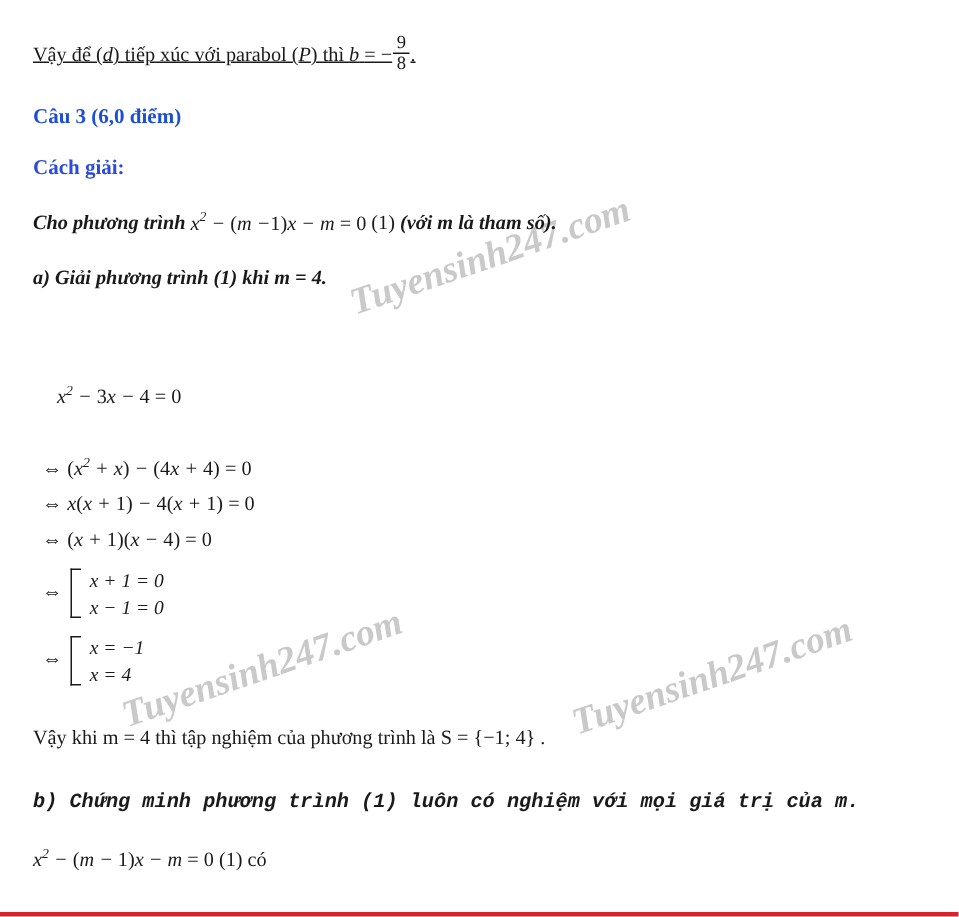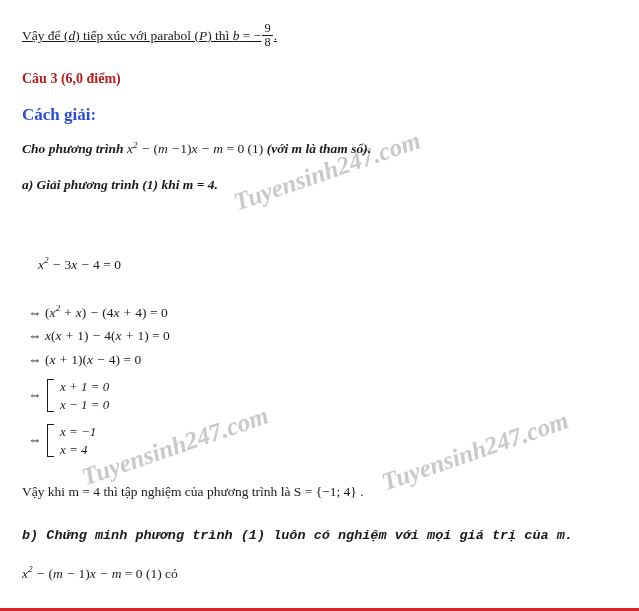--- a/index.html
+++ b/index.html
@@ -27,21 +27,21 @@
     white-space: nowrap;
     font-size: 13.5px;
     line-height: 1.25;
   }
   .math {
     font-family: "Liberation Serif", serif;
     font-style: italic;
   }
   .upright { font-style: normal; }
   .bold { font-weight: bold; }
-  .red { color: #b91c1c; }
+  .red { color: #1d4ed8; }
   .blue { color: #2b4cd8; }
   .italic-bold { font-style: italic; font-weight: bold; }
 
   
   .frac {
     display: inline-block;
     vertical-align: -0.45em;
     text-align: center;
     font-size: 0.92em;
     line-height: 1.05;
@@ -119,21 +119,21 @@
   <div class="watermark" style="left:230px; top:190px; font-size:25px; transform: rotate(-19deg);">Tuyensinh247.com</div>
   <div class="watermark" style="left:78px; top:465px; font-size:25px; transform: rotate(-19deg);">Tuyensinh247.com</div>
   <div class="watermark" style="left:378px; top:470px; font-size:25px; transform: rotate(-19deg);">Tuyensinh247.com</div>
 
   <div class="line" style="left:22px; top:22px;text-decoration:underline;">
     <span>Vậy để (</span><span class="math">d</span><span>) tiếp xúc với parabol (</span><span class="math">P</span><span>) thì </span><span class="math">b</span>&nbsp;<span>= −</span><span class="frac"><span class="num">9</span><span class="den">8</span></span><span>.</span>
   </div>
 
   <div class="line bold red" style="left:22px; top:70px; font-size:14px;">Câu 3 (6,0 điểm)</div>
 
-  <div class="line bold blue" style="left:22px; top:104px; font-size:17px;">Cách giải:</div>
+  <div class="line bold blue" style="left:22px; top:104px; font-size:14px;">Cách giải:</div>
 
   <div class="line" style="left:22px; top:139px;">
     <span class="italic-bold">Cho phương trình</span>
     <span class="math">x<sup class="exp">2</sup> − <span class="upright">(</span>m −<span class="upright">1</span><span class="upright">)</span>x − m <span class="upright">= 0</span></span>
     <span class="upright">(1)</span>
     <span class="italic-bold">(với m là tham số).</span>
   </div>
 
   <div class="line italic-bold" style="left:22px; top:177px;">a) Giải phương trình (1) khi m = 4.</div>
 

